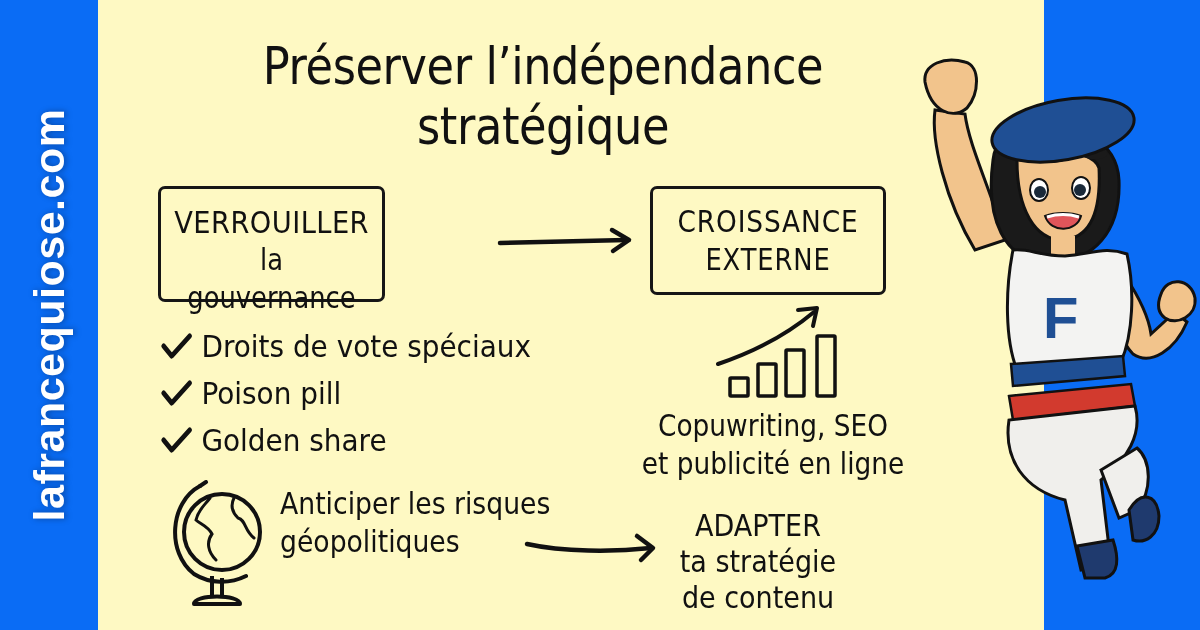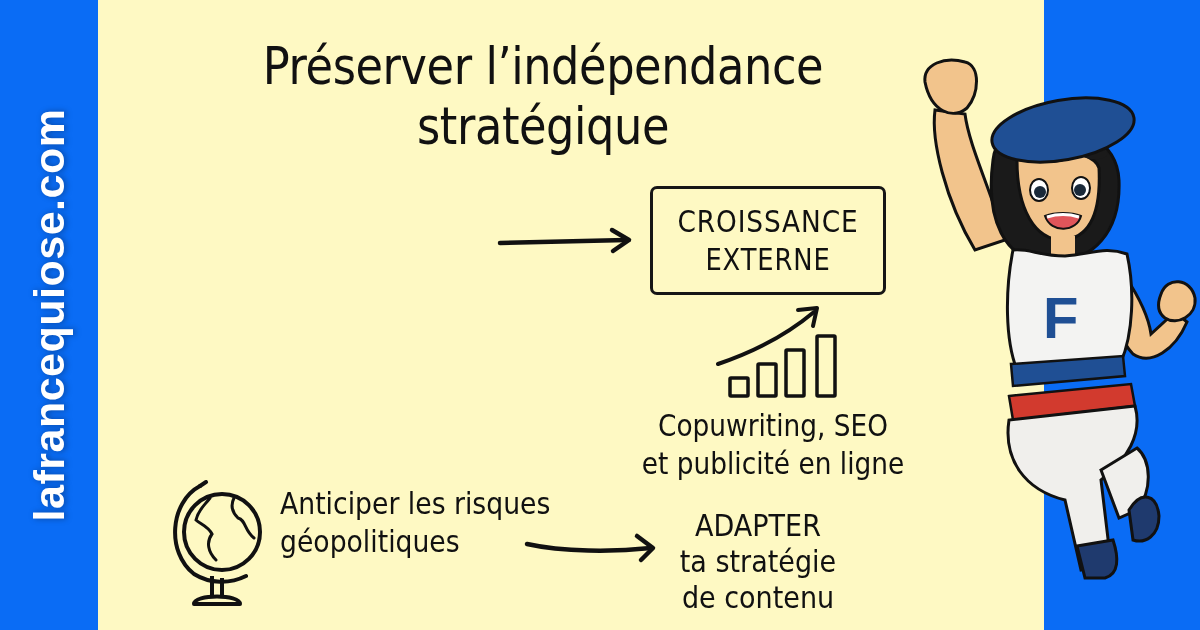--- a/index.html
+++ b/index.html
@@ -58,31 +58,55 @@
     <div class="site-label">lafrancequiose.com</div>
   </div>
 
   <div class="paper">
 
     <h1 class="title hand">
       <span>Préserver l’indépendance</span><br>
       <span>stratégique</span>
     </h1>
 
+    <div class="box box-gov hand">
+      <span class="line1">VERROUILLER</span>
+      <span class="line2">la gouvernance</span>
+    </div>
 
     <svg class="arrow" style="left:398px; top:225px;" width="140" height="32" viewBox="0 0 140 32">
       <path d="M4 18 C40 17, 90 16, 130 15" stroke="#111" stroke-width="4.5" fill="none" stroke-linecap="round"></path>
       <path d="M116 5 L133 15 L117 26" stroke="#111" stroke-width="4.5" fill="none" stroke-linecap="round" stroke-linejoin="round"></path>
     </svg>
 
     <div class="box box-growth hand">
       <span class="line1">CROISSANCE</span>
       <span class="line2">EXTERNE</span>
     </div>
 
+    <ul class="checklist hand">
+      <li>
+        <svg class="check" viewBox="0 0 38 30">
+            <path d="M4 15 L13 25 L33 5" stroke="#111" stroke-width="5" fill="none" stroke-linecap="round" stroke-linejoin="round"></path>
+          </svg>
+        <span>Droits de vote spéciaux</span>
+      </li>
+      <li>
+        <svg class="check" viewBox="0 0 38 30">
+            <path d="M4 15 L13 25 L33 5" stroke="#111" stroke-width="5" fill="none" stroke-linecap="round" stroke-linejoin="round"></path>
+          </svg>
+        <span>Poison pill</span>
+      </li>
+      <li>
+        <svg class="check" viewBox="0 0 38 30">
+            <path d="M4 15 L13 25 L33 5" stroke="#111" stroke-width="5" fill="none" stroke-linecap="round" stroke-linejoin="round"></path>
+          </svg>
+        <span>Golden share</span>
+      </li>
+    </ul>
 
     <svg class="growth-chart" width="130" height="100" viewBox="0 0 130 100">
       <path d="M4 62 C40 50, 70 35, 100 10" stroke="#111" stroke-width="4" fill="none" stroke-linecap="round"></path>
       <path d="M84 8 L103 6 L99 24" stroke="#111" stroke-width="4" fill="none" stroke-linecap="round" stroke-linejoin="round"></path>
       <rect x="16" y="76" width="18" height="18" stroke="#111" stroke-width="3.5" fill="none" rx="1"></rect>
       <rect x="44" y="62" width="18" height="32" stroke="#111" stroke-width="3.5" fill="none" rx="1"></rect>
       <rect x="72" y="48" width="18" height="46" stroke="#111" stroke-width="3.5" fill="none" rx="1"></rect>
       <rect x="103" y="34" width="18" height="60" stroke="#111" stroke-width="3.5" fill="none" rx="1"></rect>
     </svg>
 

